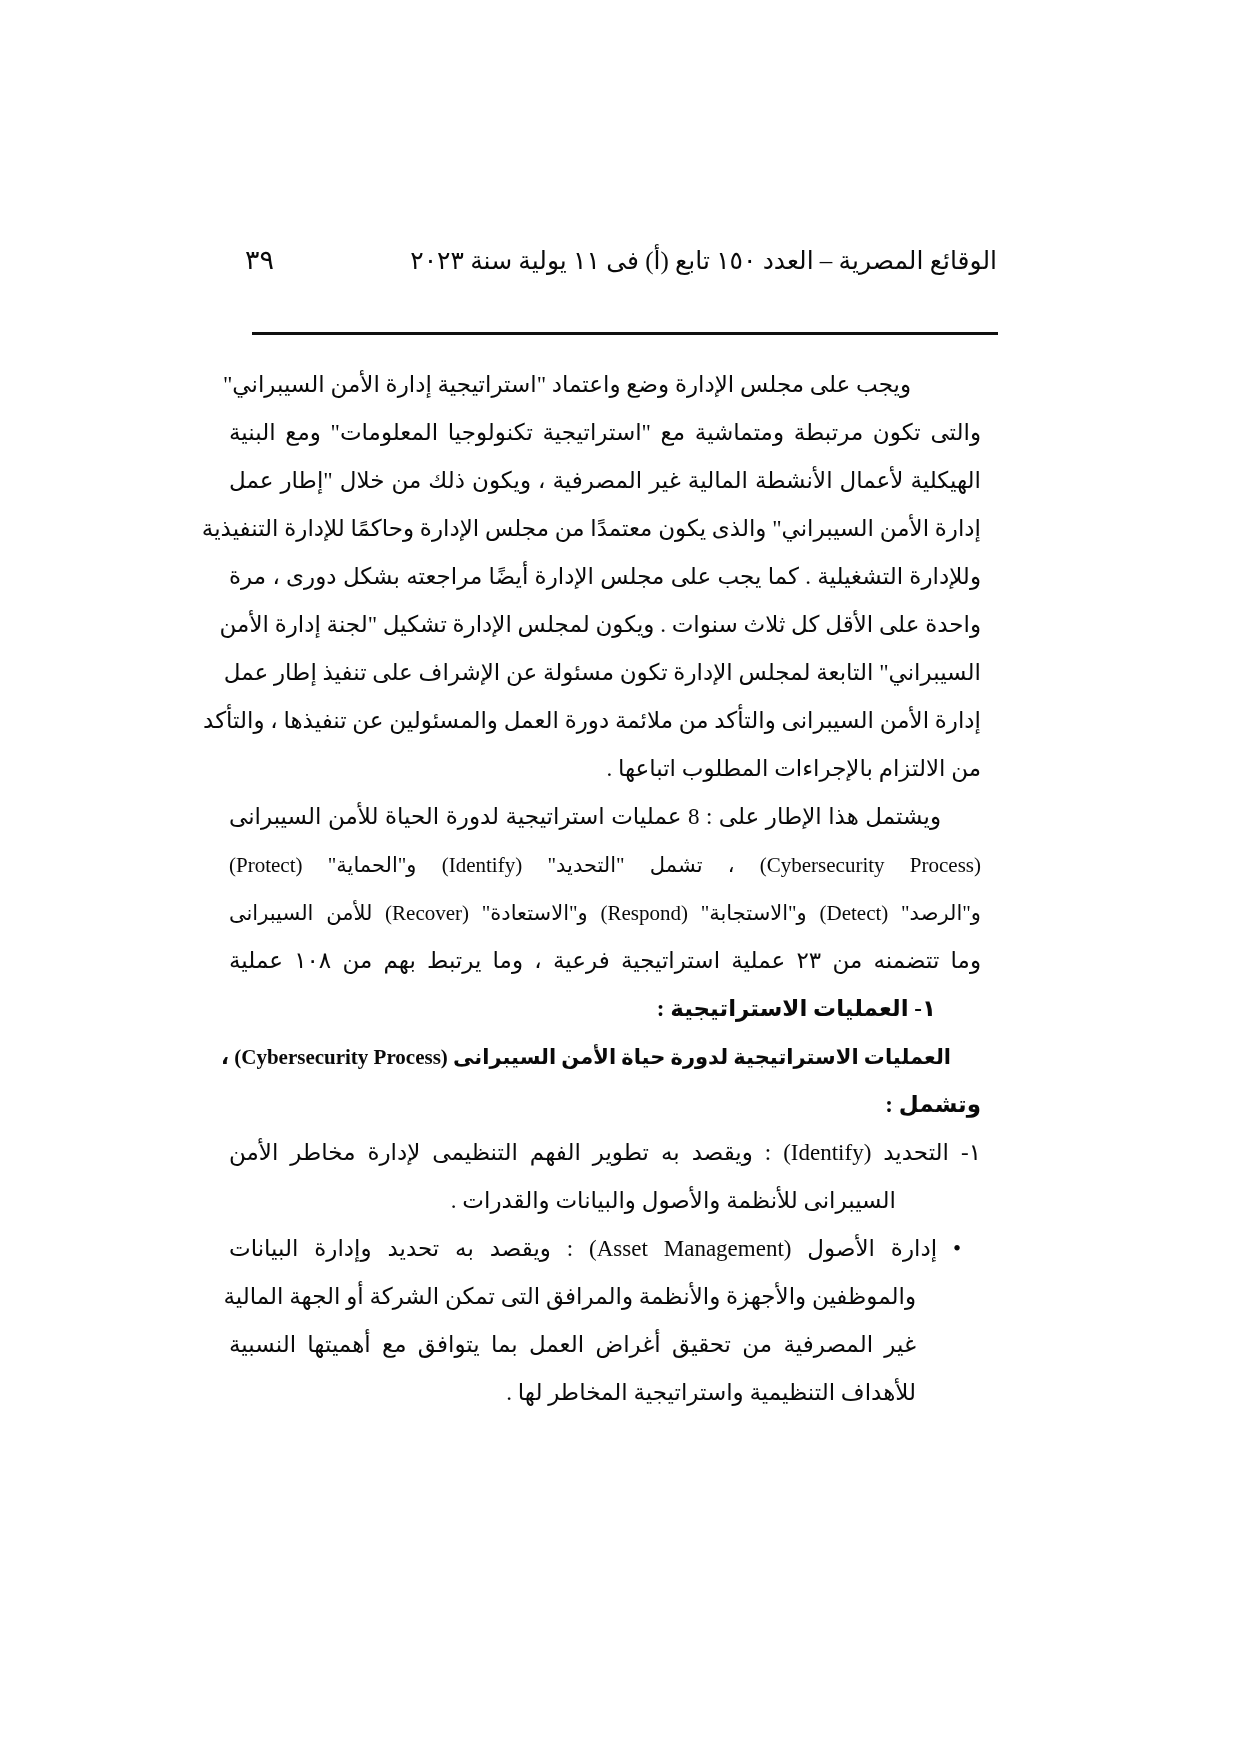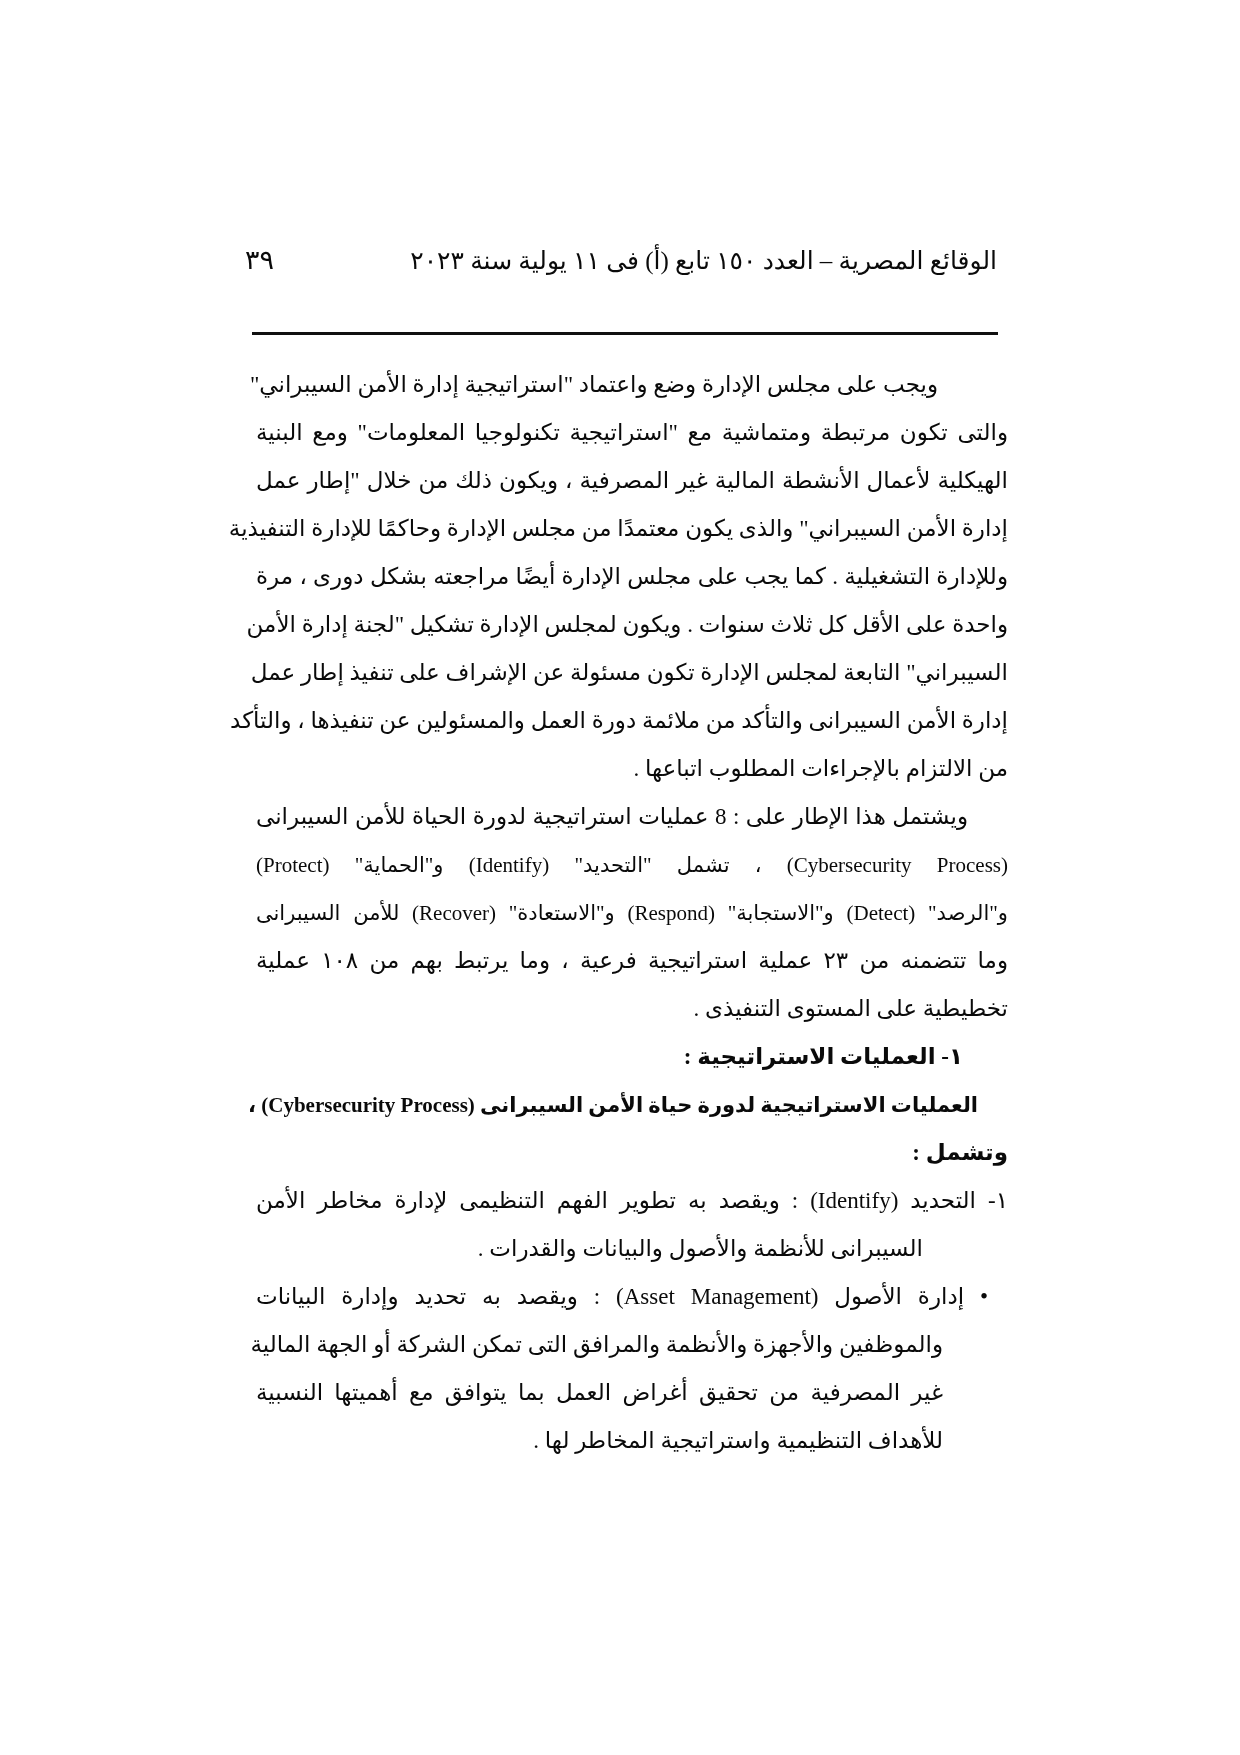--- a/index.html
+++ b/index.html
@@ -16,30 +16,30 @@
     top:241px; left:245px; right:243px;
     height:38px;
     direction:rtl;
     display:flex;
     justify-content:space-between;
     align-items:baseline;
     font-size:25px;
     line-height:38px;
     white-space:nowrap;
   }
-  .header .title { letter-spacing:0.2px;font-family:Liberation Serif, serif; }
+  .header .title { letter-spacing:0.2px; }
   .header .pagenum { font-size:27px; }
   .rule {
     position:absolute;
     top:332px; left:252px; width:746px; height:0;
     border-top:3px solid #101010;
   }
   .bodytext {
     position:absolute;
-    top:361px; left:256px; width:752px;
+    top:361px; left:229px; width:752px;
     direction:rtl;
     font-size:23px;
     line-height:48px;
   }
   .line {
     height:48px;
     white-space:nowrap;
     text-align:justify;
     text-align-last:justify;
   }
@@ -73,21 +73,20 @@
     <div class="line">إدارة الأمن السيبراني" والذى يكون معتمدًا من مجلس الإدارة وحاكمًا للإدارة التنفيذية</div>
     <div class="line">وللإدارة التشغيلية . كما يجب على مجلس الإدارة أيضًا مراجعته بشكل دورى ، مرة</div>
     <div class="line">واحدة على الأقل كل ثلاث سنوات . ويكون لمجلس الإدارة تشكيل "لجنة إدارة الأمن</div>
     <div class="line">السيبراني" التابعة لمجلس الإدارة تكون مسئولة عن الإشراف على تنفيذ إطار عمل</div>
     <div class="line">إدارة الأمن السيبرانى والتأكد من ملائمة دورة العمل والمسئولين عن تنفيذها ، والتأكد</div>
     <div class="line end">من الالتزام بالإجراءات المطلوب اتباعها .</div>
     <div class="line i40">ويشتمل هذا الإطار على : 8 عمليات استراتيجية لدورة الحياة للأمن السيبرانى</div>
     <div class="line tight">(Cybersecurity Process) ، تشمل "التحديد" (Identify) و"الحماية" (Protect)</div>
     <div class="line tight">و"الرصد" (Detect) و"الاستجابة" (Respond) و"الاستعادة" (Recover) للأمن السيبرانى</div>
     <div class="line">وما تتضمنه من ٢٣ عملية استراتيجية فرعية ، وما يرتبط بهم من ١٠٨ عملية</div>
-    <div class="line end">تخطيطية على المستوى التنفيذى .</div>
     <div class="line b end i45">١- العمليات الاستراتيجية :</div>
     <div class="line b tight i30">العمليات الاستراتيجية لدورة حياة الأمن السيبرانى (Cybersecurity Process) ،</div>
     <div class="line b end">وتشمل :</div>
     <div class="line">١- التحديد (Identify) : ويقصد به تطوير الفهم التنظيمى لإدارة مخاطر الأمن</div>
     <div class="line end i85">السيبرانى للأنظمة والأصول والبيانات والقدرات .</div>
     <div class="line i20">• إدارة الأصول (Asset Management) : ويقصد به تحديد وإدارة البيانات</div>
     <div class="line i65">والموظفين والأجهزة والأنظمة والمرافق التى تمكن الشركة أو الجهة المالية</div>
     <div class="line i65">غير المصرفية من تحقيق أغراض العمل بما يتوافق مع أهميتها النسبية</div>
     <div class="line end i65">للأهداف التنظيمية واستراتيجية المخاطر لها .</div>
   </div>

